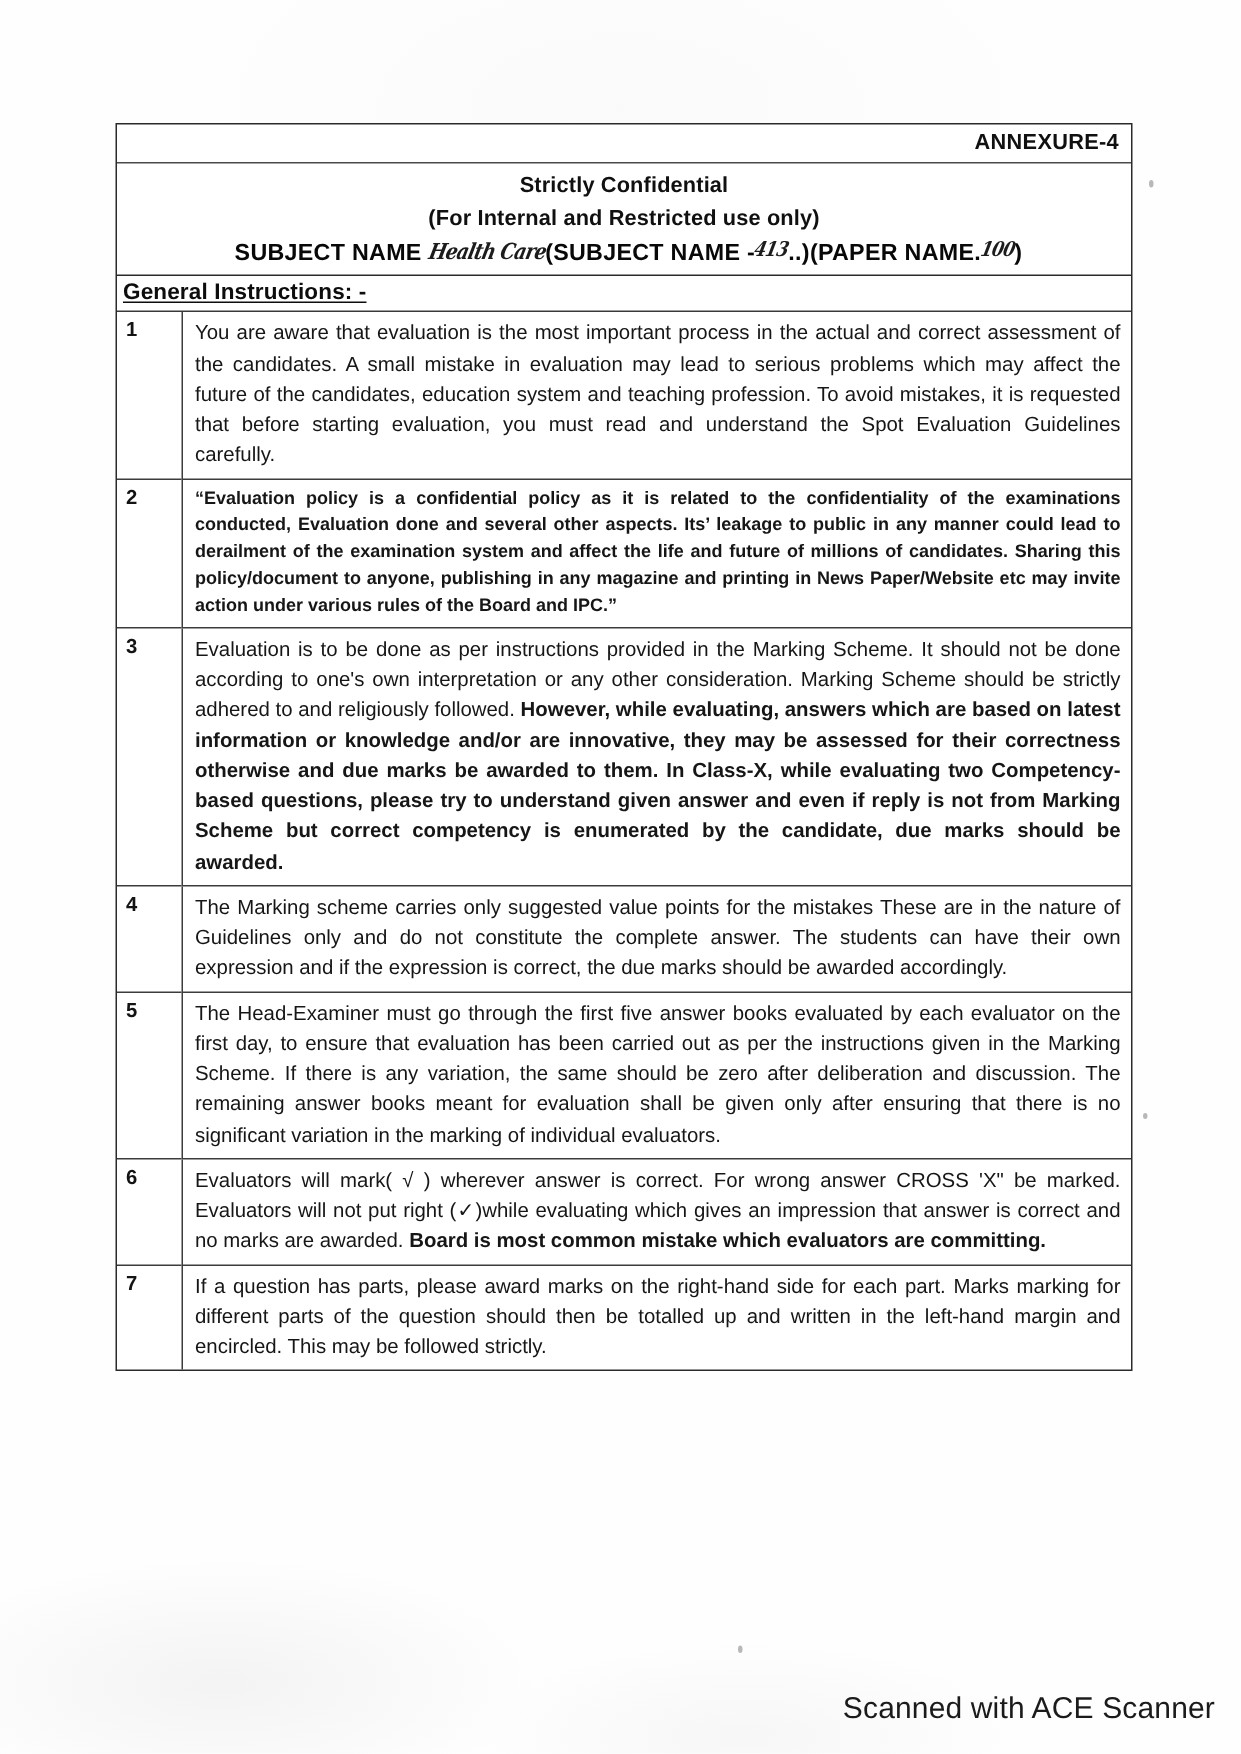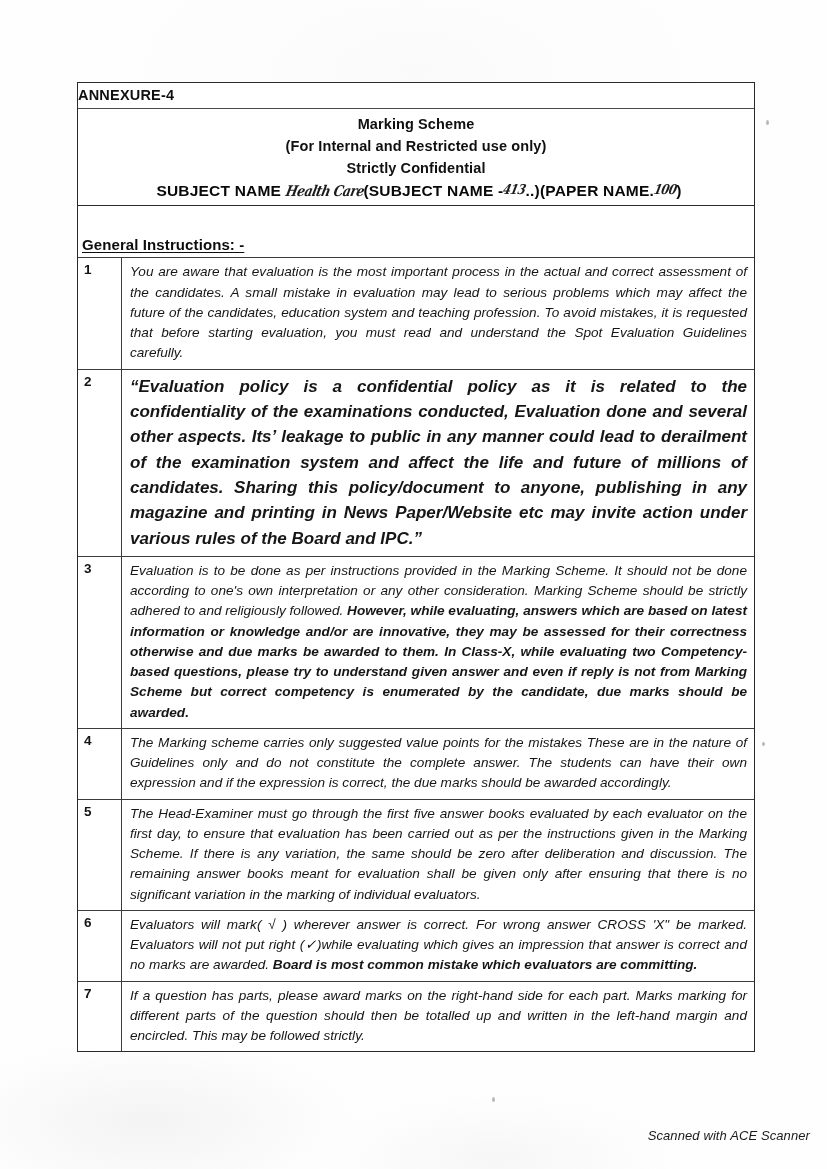--- a/index.html
+++ b/index.html
@@ -40,20 +40,21 @@
     top: 82px;
     width: 678px;
     border: 1.6px solid #2a2a2a;
     box-sizing: border-box;
     background: #ffffff;
   }
 
   
   .annexure-band {
     border-bottom: 1.4px solid #4a4a4a;
+    text-align: right;
     padding: 3px 8px 4px 0;
   }
   .annexure-text {
     font-size: 14.5px;
     font-weight: bold;
     letter-spacing: 0.2px;
     color: #101010;
   }
 
   
@@ -92,21 +93,20 @@
   }
   .hand-sm {
     font-size: 11.5px;
     vertical-align: 3px;
   }
 
   
   .gi-row {
     border-bottom: 1.3px solid #3a3a3a;
     padding: 2px 0 3px 4px;
-    margin-top: 28px;
   }
   .gi-title {
     font-size: 15px;
     font-weight: bold;
     color: #0d0d0d;
     text-decoration: underline;
     text-underline-offset: 2px;
     letter-spacing: 0.1px;
   }
 
@@ -135,59 +135,56 @@
   td.body-cell {
     padding: 4px 7px 5px 8px;
   }
   .para {
     font-size: 13.6px;
     line-height: 1.49;
     text-align: justify;
     text-justify: inter-word;
     color: #161616;
     margin: 0;
-    font-style: italic;
   }
   .para.bold-all {
     font-weight: bold;
-    font-size: 17px;
+    font-size: 12px;
   }
   .b { font-weight: bold; }
 
   
   .scanner-watermark {
     position: absolute;
     right: 17px;
     top: 1128px;
-    font-size: 13px;
+    font-size: 20px;
     color: #1b1b1b;
     letter-spacing: 0.1px;
-    font-style: italic;
   }
 </style>
 </head>
 <body>
 
 <div class="scan-page">
   <span class="speck" style="left:247px;top:129px;width:3px;height:3px;"></span>
   <span class="speck" style="left:766px;top:120px;width:3px;height:5px;"></span>
   <span class="speck" style="left:762px;top:742px;width:3px;height:4px;"></span>
   <span class="speck" style="left:492px;top:1097px;width:3px;height:5px;"></span>
 </div>
 
 <div class="doc-frame">
 
   <div class="annexure-band">
     <span class="annexure-text">ANNEXURE-4</span>
   </div>
 
   <div class="title-block">
-    <div class="title-line">Marking Scheme</div>
+    <div class="title-line">Strictly Confidential</div>
     <div class="title-line">(For Internal and Restricted use only)</div>
-    <div class="title-line">Strictly Confidential</div>
     <div class="subject-line">
       <span>SUBJECT NAME</span>
       <span class="hand">Health Care</span><span>(SUBJECT NAME -</span><span class="hand hand-sm">413</span><span>..)</span><span>(PAPER NAME.</span><span class="hand hand-sm">100</span><span>)</span>
     </div>
   </div>
 
   <div class="gi-row">
     <span class="gi-title">General Instructions: -</span>
   </div>
 

